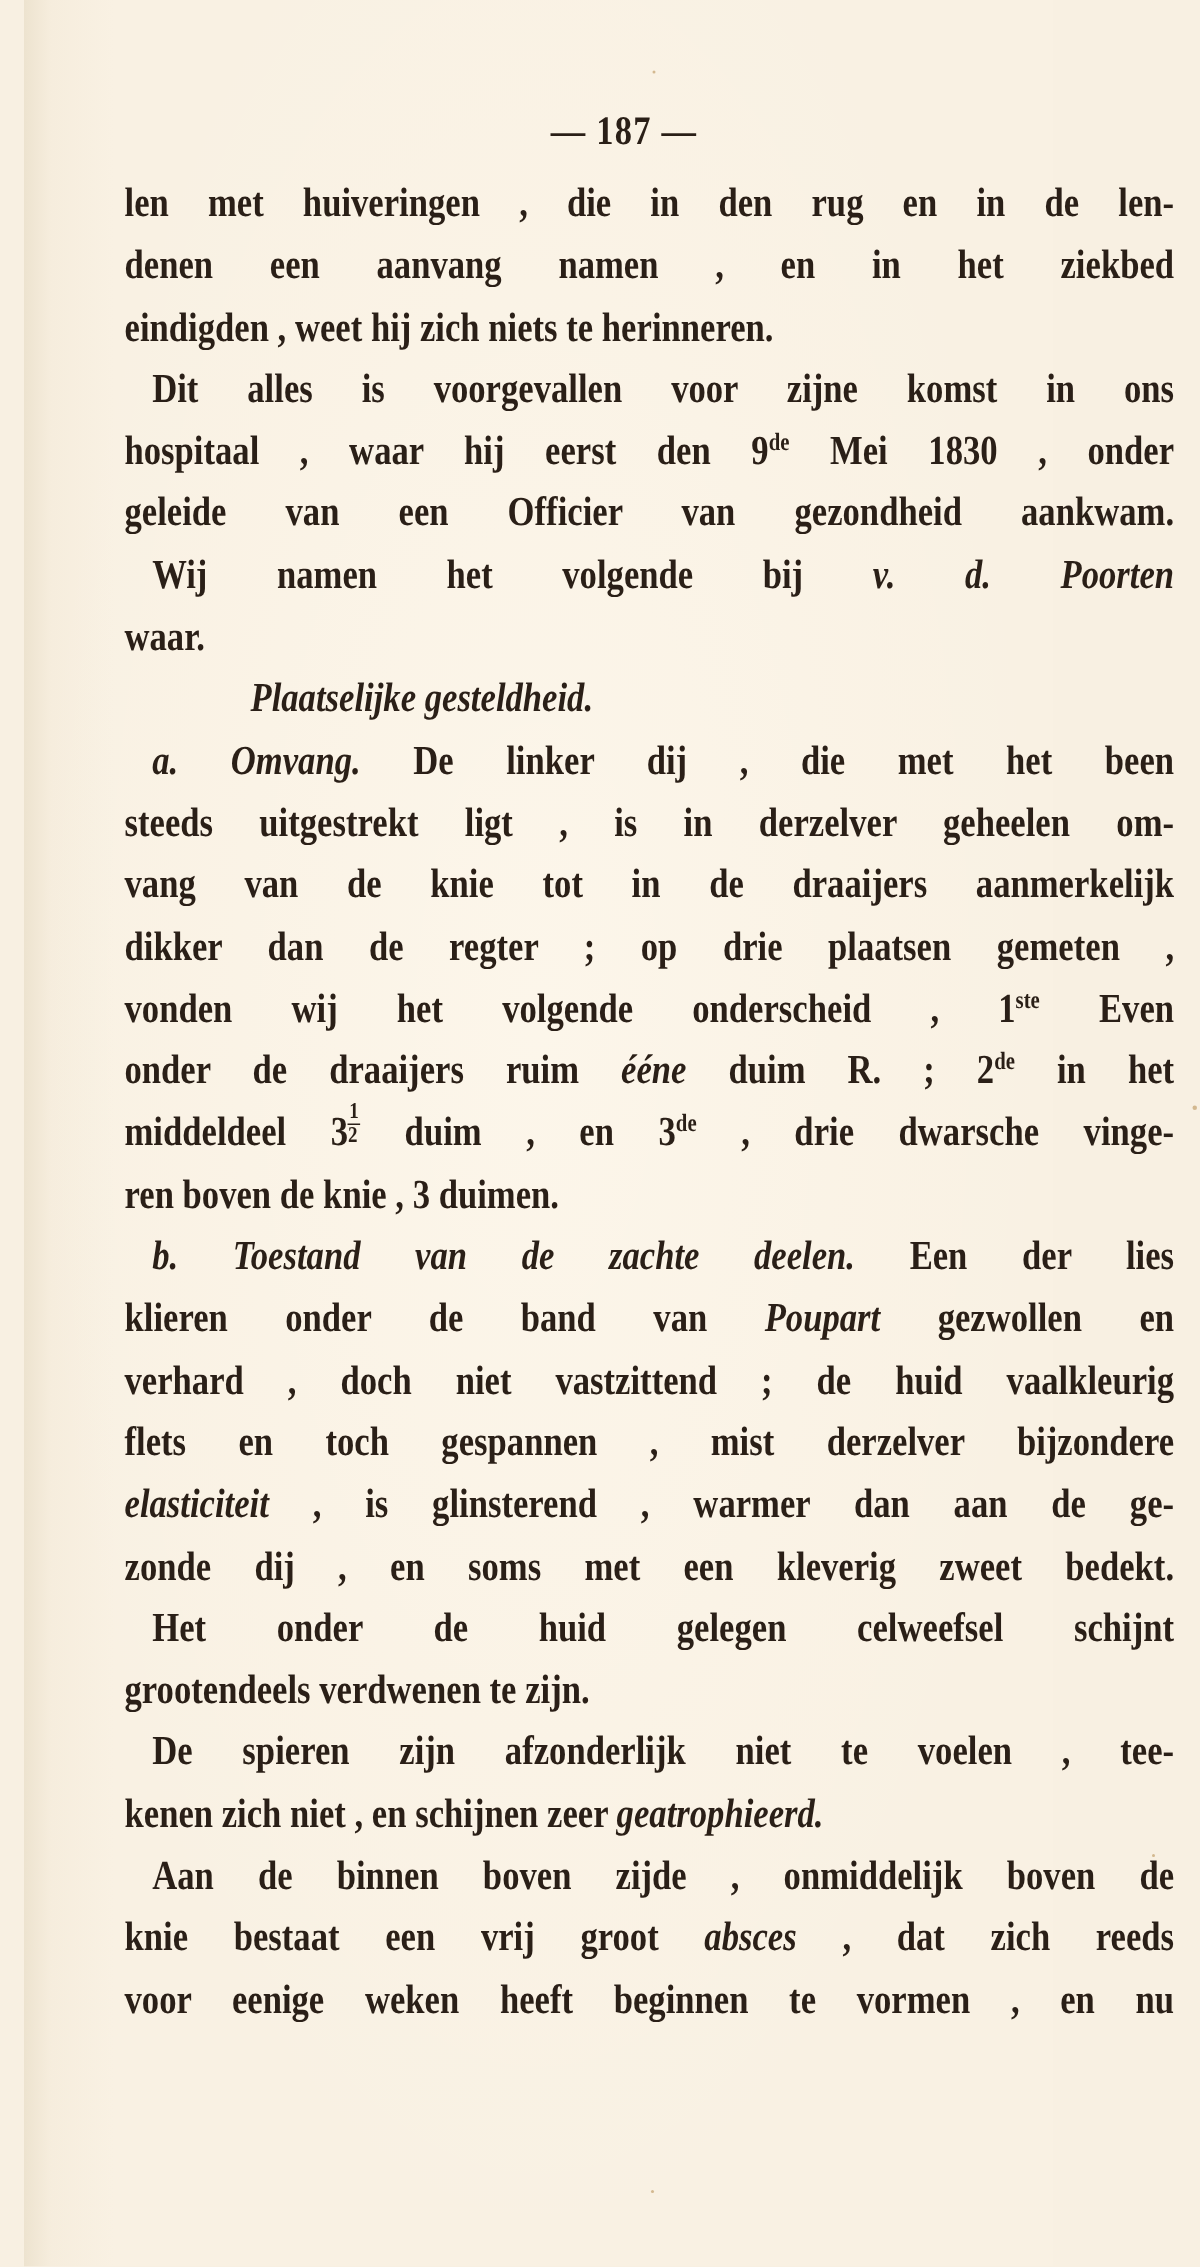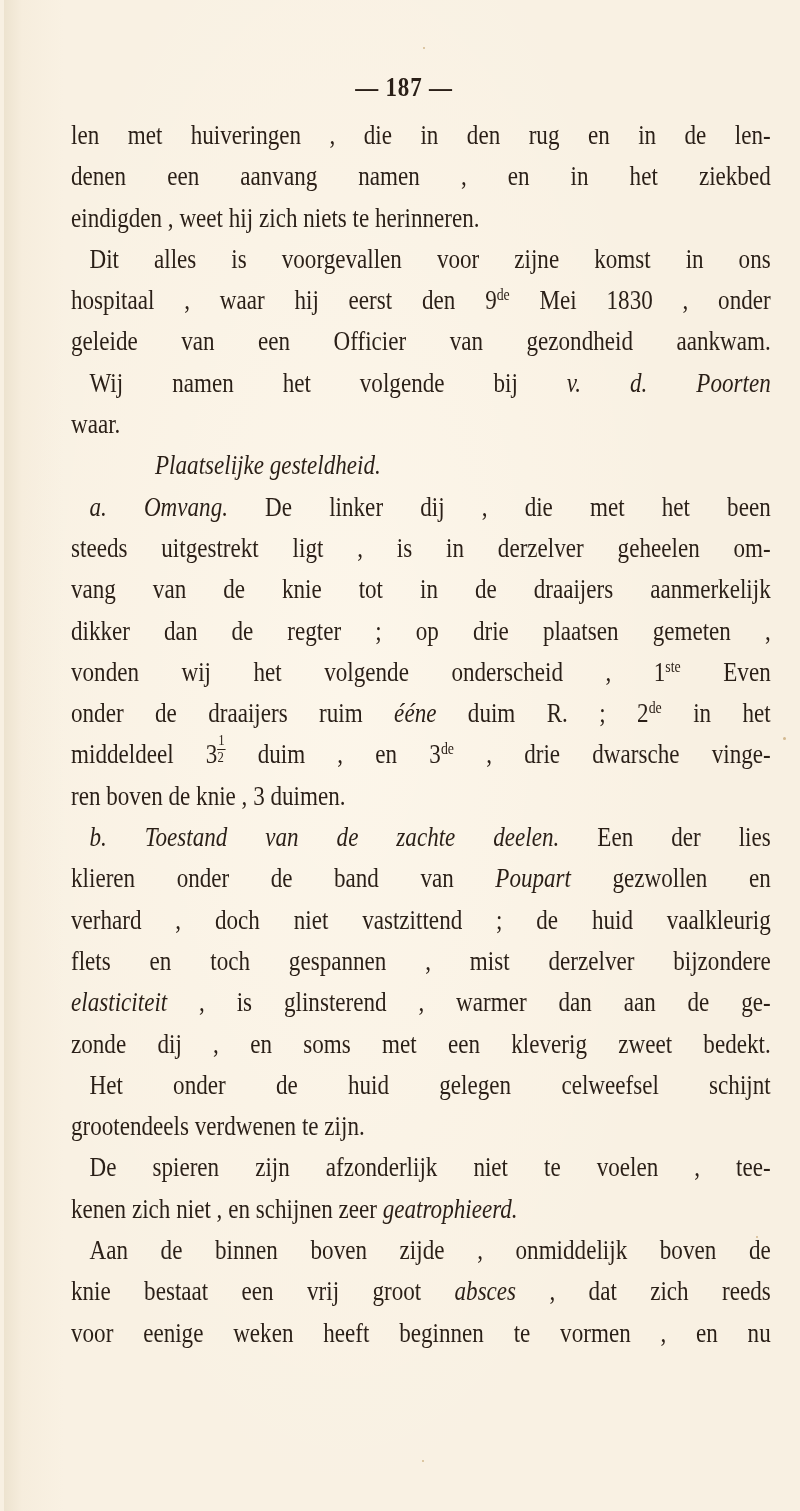--- a/index.html
+++ b/index.html
@@ -10,21 +10,21 @@
       width: 800px;
       height: 1511px;
       background: #f8f0e2;
       position: relative;
       overflow: hidden;
       font-family: "Liberation Serif", "DejaVu Serif", serif;
       color: #2a1f17;
     }
     .page {
       position: absolute;
-      left: 4px;
+      left: 16px;
       top: 0;
       width: 686px;
       height: 1511px;
       background:
         radial-gradient(ellipse at 50% 45%, rgba(255,250,240,0.55), rgba(240,228,208,0.0) 70%),
         linear-gradient(90deg, #ede3cf 0px, #f6eddd 18px, #f9f1e3 60px, #f9f1e3 740px, #f7eedf 800px);
     }
     .page-number {
       position: absolute;
       top: 72px;
@@ -34,20 +34,21 @@
       font-size: 27px;
       font-weight: bold;
       letter-spacing: 1px;
       transform: scaleX(0.85);
     }
     .text-block {
       position: absolute;
       left: 67px;
       top: 114px;
       width: 700px;
+      font-weight: bold;
     }
     .line {
       height: 41.3px;
       line-height: 41.3px;
       font-size: 27.5px;
       white-space: nowrap;
       transform-origin: left center;
       transform: scaleX(0.84);
       width: 833px;
       text-align: justify;

